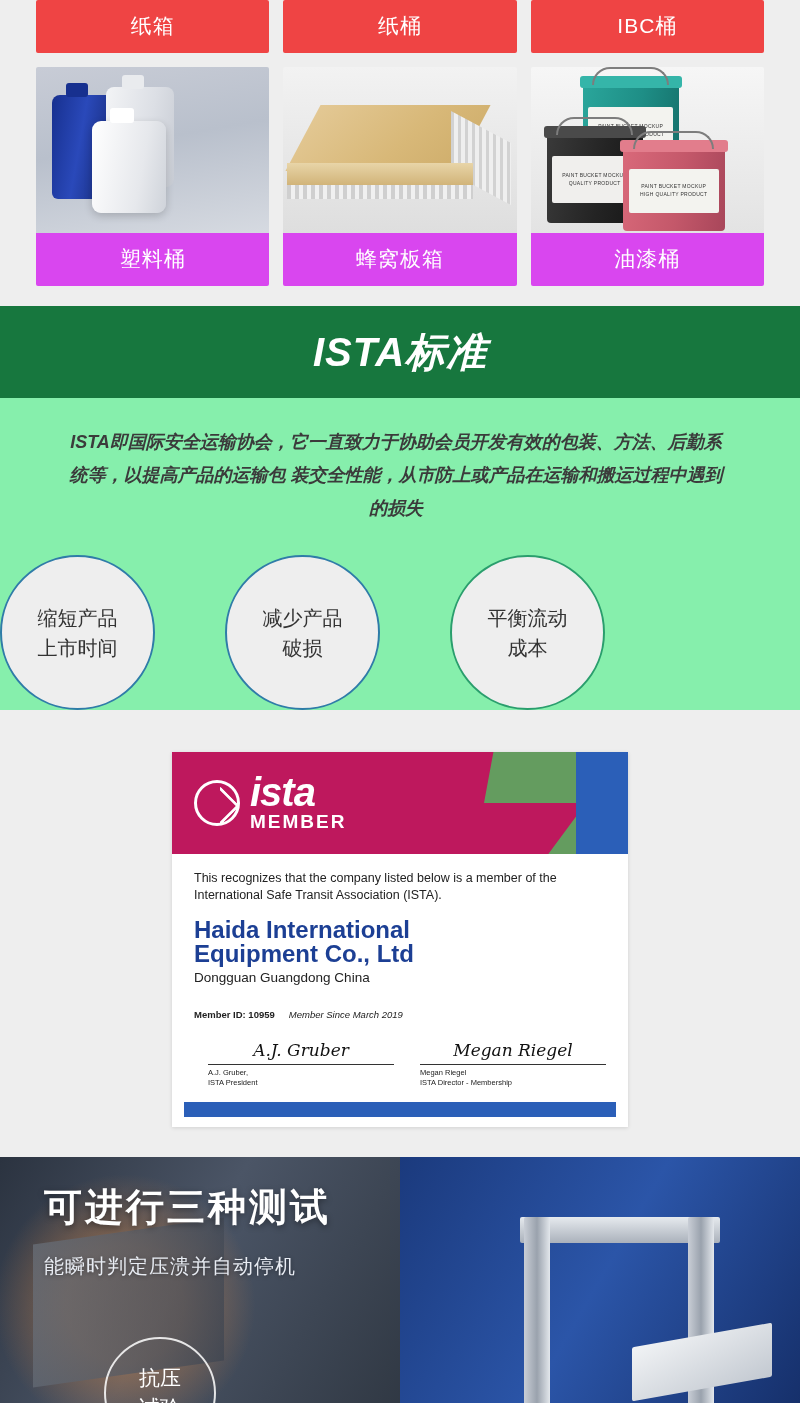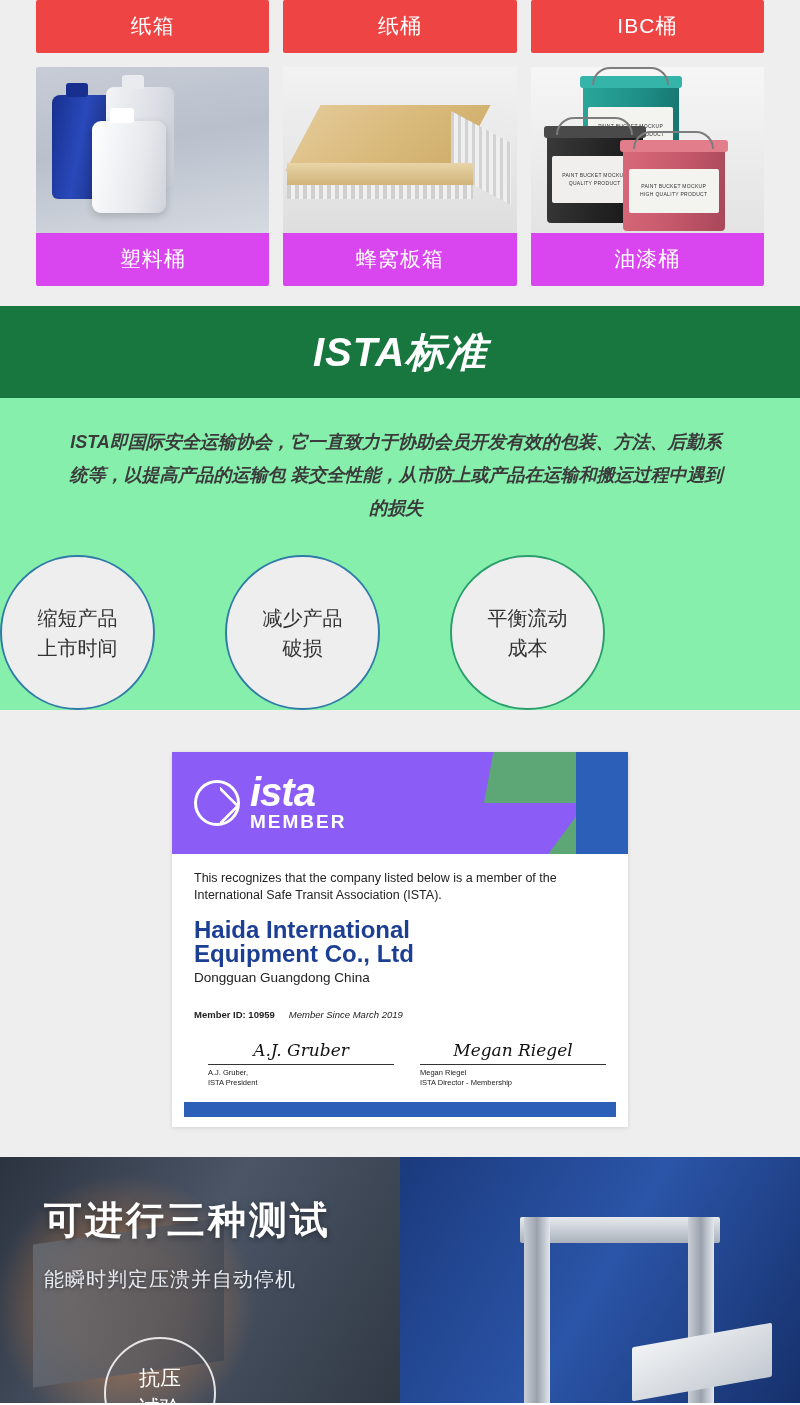--- a/index.html
+++ b/index.html
@@ -170,21 +170,21 @@
   .circle.green { border-color: #2a9e6d; }
 
   
   .cert-wrap { display: flex; justify-content: center; padding: 42px 0 30px 0; background: #eeeeee; }
   .cert {
     width: 456px; background: #ffffff;
     box-shadow: 0 1px 4px rgba(0,0,0,.12);
     overflow: hidden;
   }
   .cert-head {
-    height: 102px; background: #8b5cf6; position: relative; overflow: hidden;
+    height: 102px; background: #be185d; position: relative; overflow: hidden;
     display: flex; align-items: center;
   }
   .cert-head .bluebar {
     position: absolute; right: 0; top: 0; width: 52px; height: 100%;
     background: #2b5fb8;
   }
   .cert-head .swoosh {
     position: absolute; right: 36px; top: -14px; width: 120px; height: 130px;
     background: #55b45f; clip-path: polygon(20% 0,100% 0,100% 100%,55% 100%,95% 50%,10% 50%);
     opacity: .85;
@@ -253,21 +253,21 @@
   .machine-frame .beam {
     position: absolute; left: 0; top: 0; width: 200px; height: 26px;
     background: linear-gradient(180deg,#e6eaee 0%, #aab1bb 100%);
     border-radius: 2px;
   }
   .machine-frame .plate {
     position: absolute; left: 112px; top: 118px; width: 140px; height: 54px;
     background: linear-gradient(160deg,#f1f3f5 0%, #c3c9d1 100%);
     transform: skewY(-10deg); border-radius: 2px;
   }
-  .hero-text { position: absolute; left: 44px; top: 38px; z-index: 3; }
+  .hero-text { position: absolute; left: 44px; top: 25px; z-index: 3; }
   .hero-title {
     color: #ffffff; font-size: 38px; font-weight: bold; letter-spacing: 3px;
     text-shadow: 0 2px 6px rgba(0,0,0,.4);
   }
   .hero-sub {
     color: #e8ecf3; font-size: 20px; margin-top: 20px; letter-spacing: 1px;
     text-shadow: 0 1px 4px rgba(0,0,0,.4);
   }
   .hero-circle {
     position: absolute; left: 104px; top: 180px; width: 112px; height: 112px;

